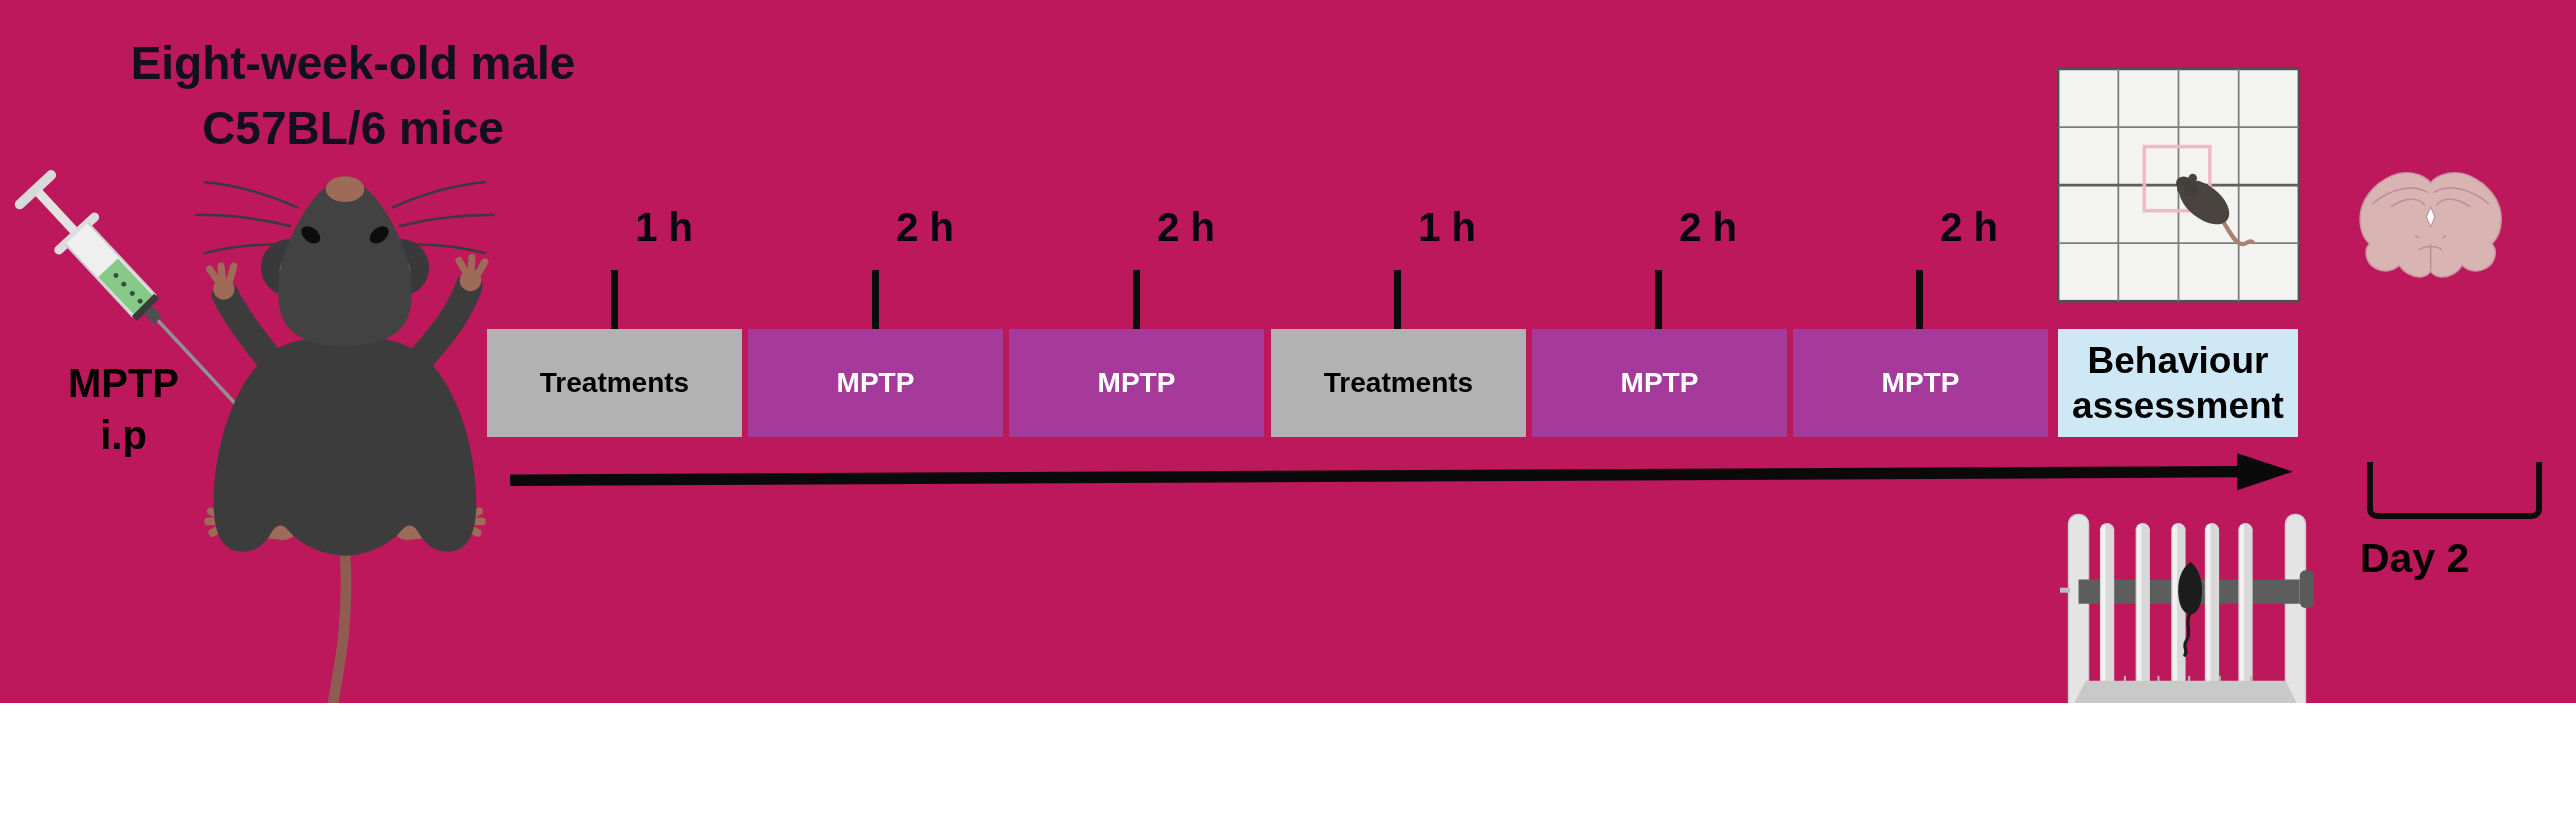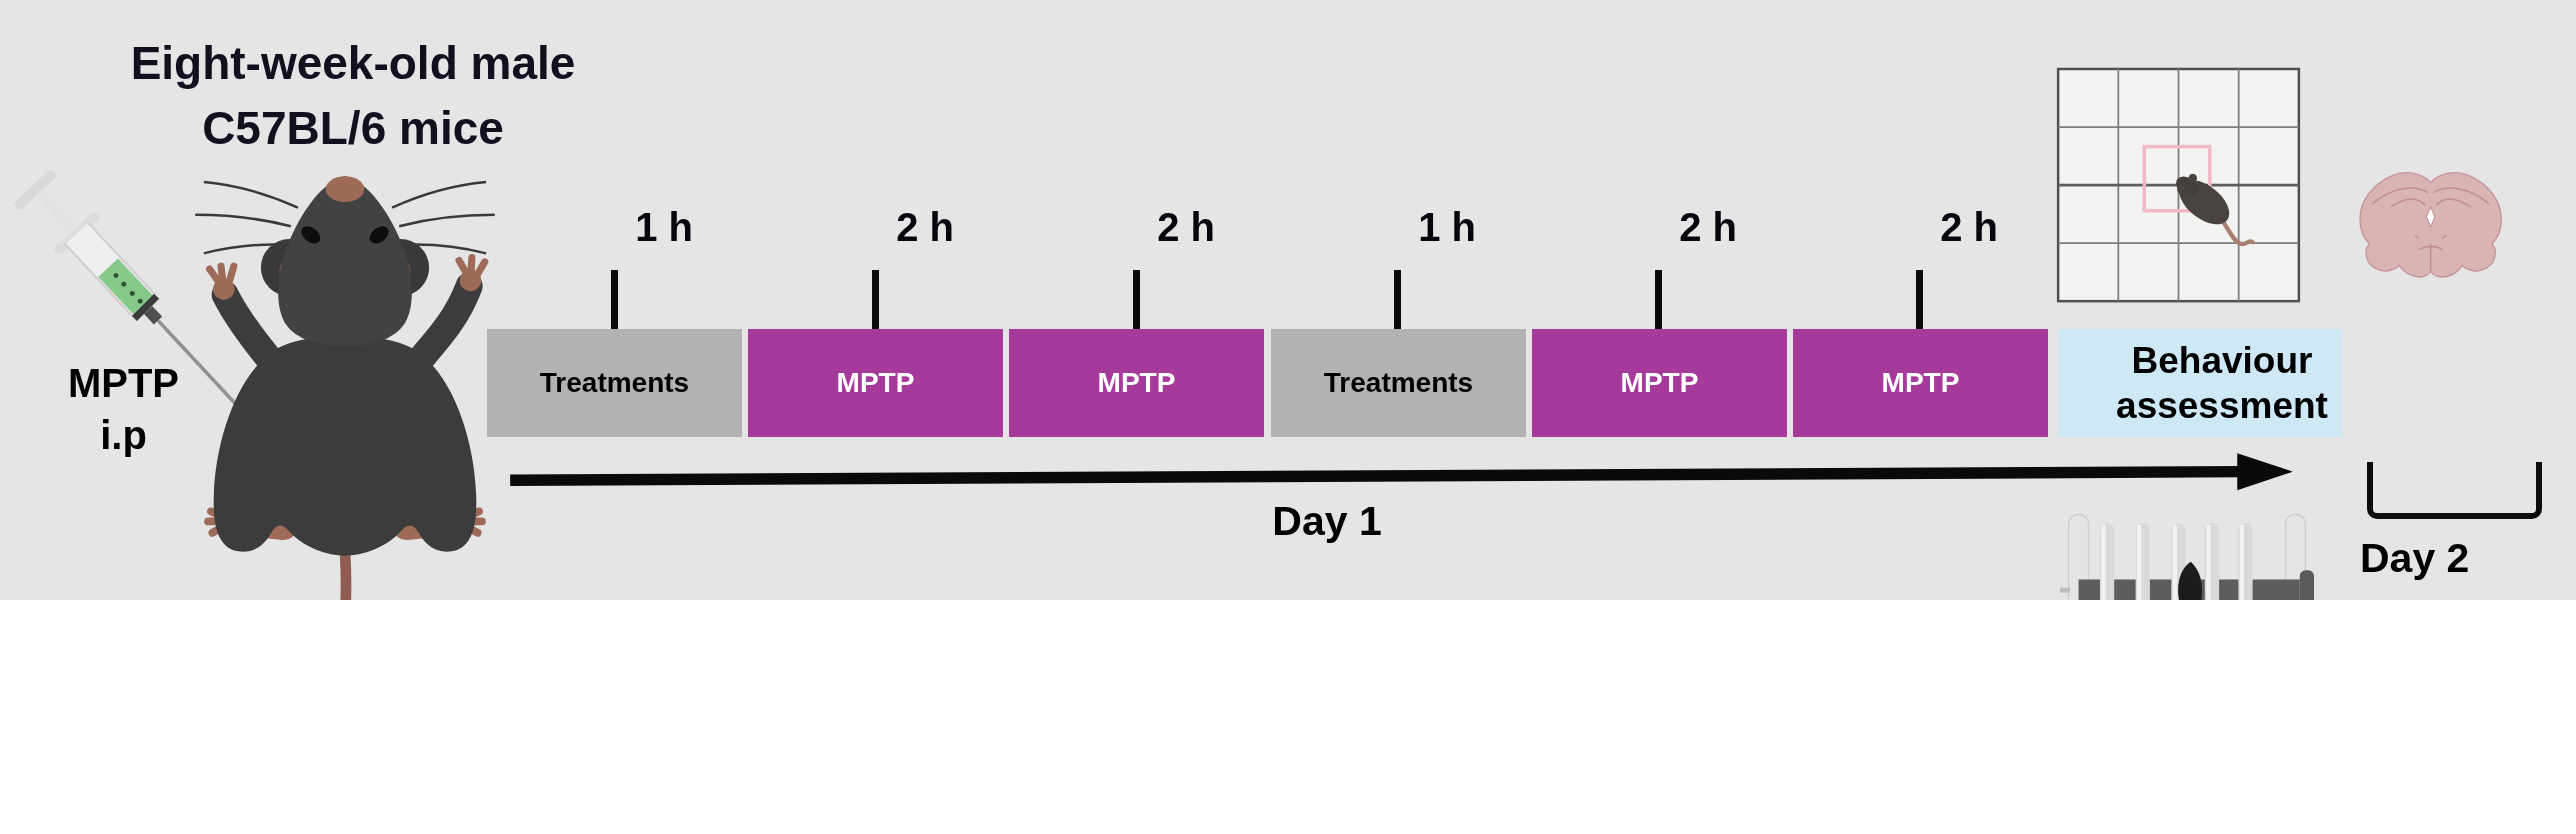--- a/index.html
+++ b/index.html
@@ -1,29 +1,29 @@
 <!DOCTYPE html>
 <html style="font-size:11.4px"><head>
 <meta charset="utf-8">
 <style>
   html,body{margin:0;padding:0;background:#ffffff;}
   #canvas{
-    position:relative;width:2576px;height:600px;overflow:hidden;
-    background:#e5e5e5;font-family:"Liberation Sans",sans-serif;font-weight:700;color:#000;
+    position:relative;width:2576px;height:703px;overflow:hidden;
+    background:#be185d;font-family:"Liberation Sans",sans-serif;font-weight:700;color:#000;
   }
   .abs{position:absolute;}
   .heading{color:#10101f;text-align:center;}
   .pre{white-space:pre-line;}
   
   .subject-title{left:114px;top:31px;width:478px;font-size:46px;line-height:1.42;}
   .injection-label{left:23.5px;top:357px;width:200px;font-size:40px;line-height:1.3;text-align:center;color:#000;}
   
   .seg{top:329px;height:108px;display:flex;align-items:center;justify-content:center;
        font-size:28px;text-align:center;white-space:pre-line;}
-  .seg.two-line{font-size:37px;line-height:1.22;padding-left:44px;}
+  .seg.two-line{font-size:37px;line-height:1.22;}
   
   .tick-line{top:270px;width:7.1px;height:60px;background:#0b0b0b;}
   .tick-label{top:205px;width:157px;text-align:right;font-size:40px;color:#06060f;}
   
   .day1-label{left:1220px;top:498px;width:214px;font-size:41px;text-align:center;}
   .day2-label{left:2360px;top:535px;width:178px;font-size:41px;text-align:left;}
   .day2-bracket{left:2367px;top:462px;width:163px;height:51px;
     border-left:6.4px solid #0c0c0c;border-right:6.4px solid #0c0c0c;border-bottom:6.4px solid #0c0c0c;
     border-radius:0 0 10px 10px;}
   
@@ -134,21 +134,20 @@
   <div class="abs seg" style="left: 1271px; width: 255px; background: rgb(178, 178, 178); color: rgb(0, 0, 0);">Treatments</div>
   <div class="abs seg" style="left: 1532px; width: 255px; background: rgb(165, 58, 155); color: rgb(255, 255, 255);">MPTP</div>
   <div class="abs seg" style="left: 1793px; width: 255px; background: rgb(165, 58, 155); color: rgb(255, 255, 255);">MPTP</div>
   <div class="abs seg two-line" style="left: 2058px; width: 240px; background: rgb(207, 232, 246); color: rgb(0, 0, 0);">Behaviour
 assessment</div>
 
   <svg class="abs" style="left:499px;top:446px;" width="1805" height="57" viewBox="0 0 2530 80">
     <line x1="14" y1="48" x2="2446" y2="36" stroke="#0a0a0a" stroke-width="16"></line>
     <polygon points="2438,10 2516,36 2438,62" fill="#0a0a0a"></polygon>
   </svg>
-  <div class="abs day1-label">Day 1</div>
 
   <div class="abs day2-bracket"></div>
   <div class="abs day2-label">Day 2</div>
 
   <svg class="abs" style="left:2053px;top:64px;" width="251" height="245" viewBox="0 0 352 344">
     <rect x="7" y="7" width="338" height="326" fill="#f3f3f2" stroke="#4f4f4f" stroke-width="3.5"></rect>
     <g stroke="#7d7d7d" stroke-width="2.5">
       <line x1="91.5" y1="7" x2="91.5" y2="333"></line>
         <line x1="176" y1="7" x2="176" y2="333"></line>
         <line x1="260.5" y1="7" x2="260.5" y2="333"></line>

